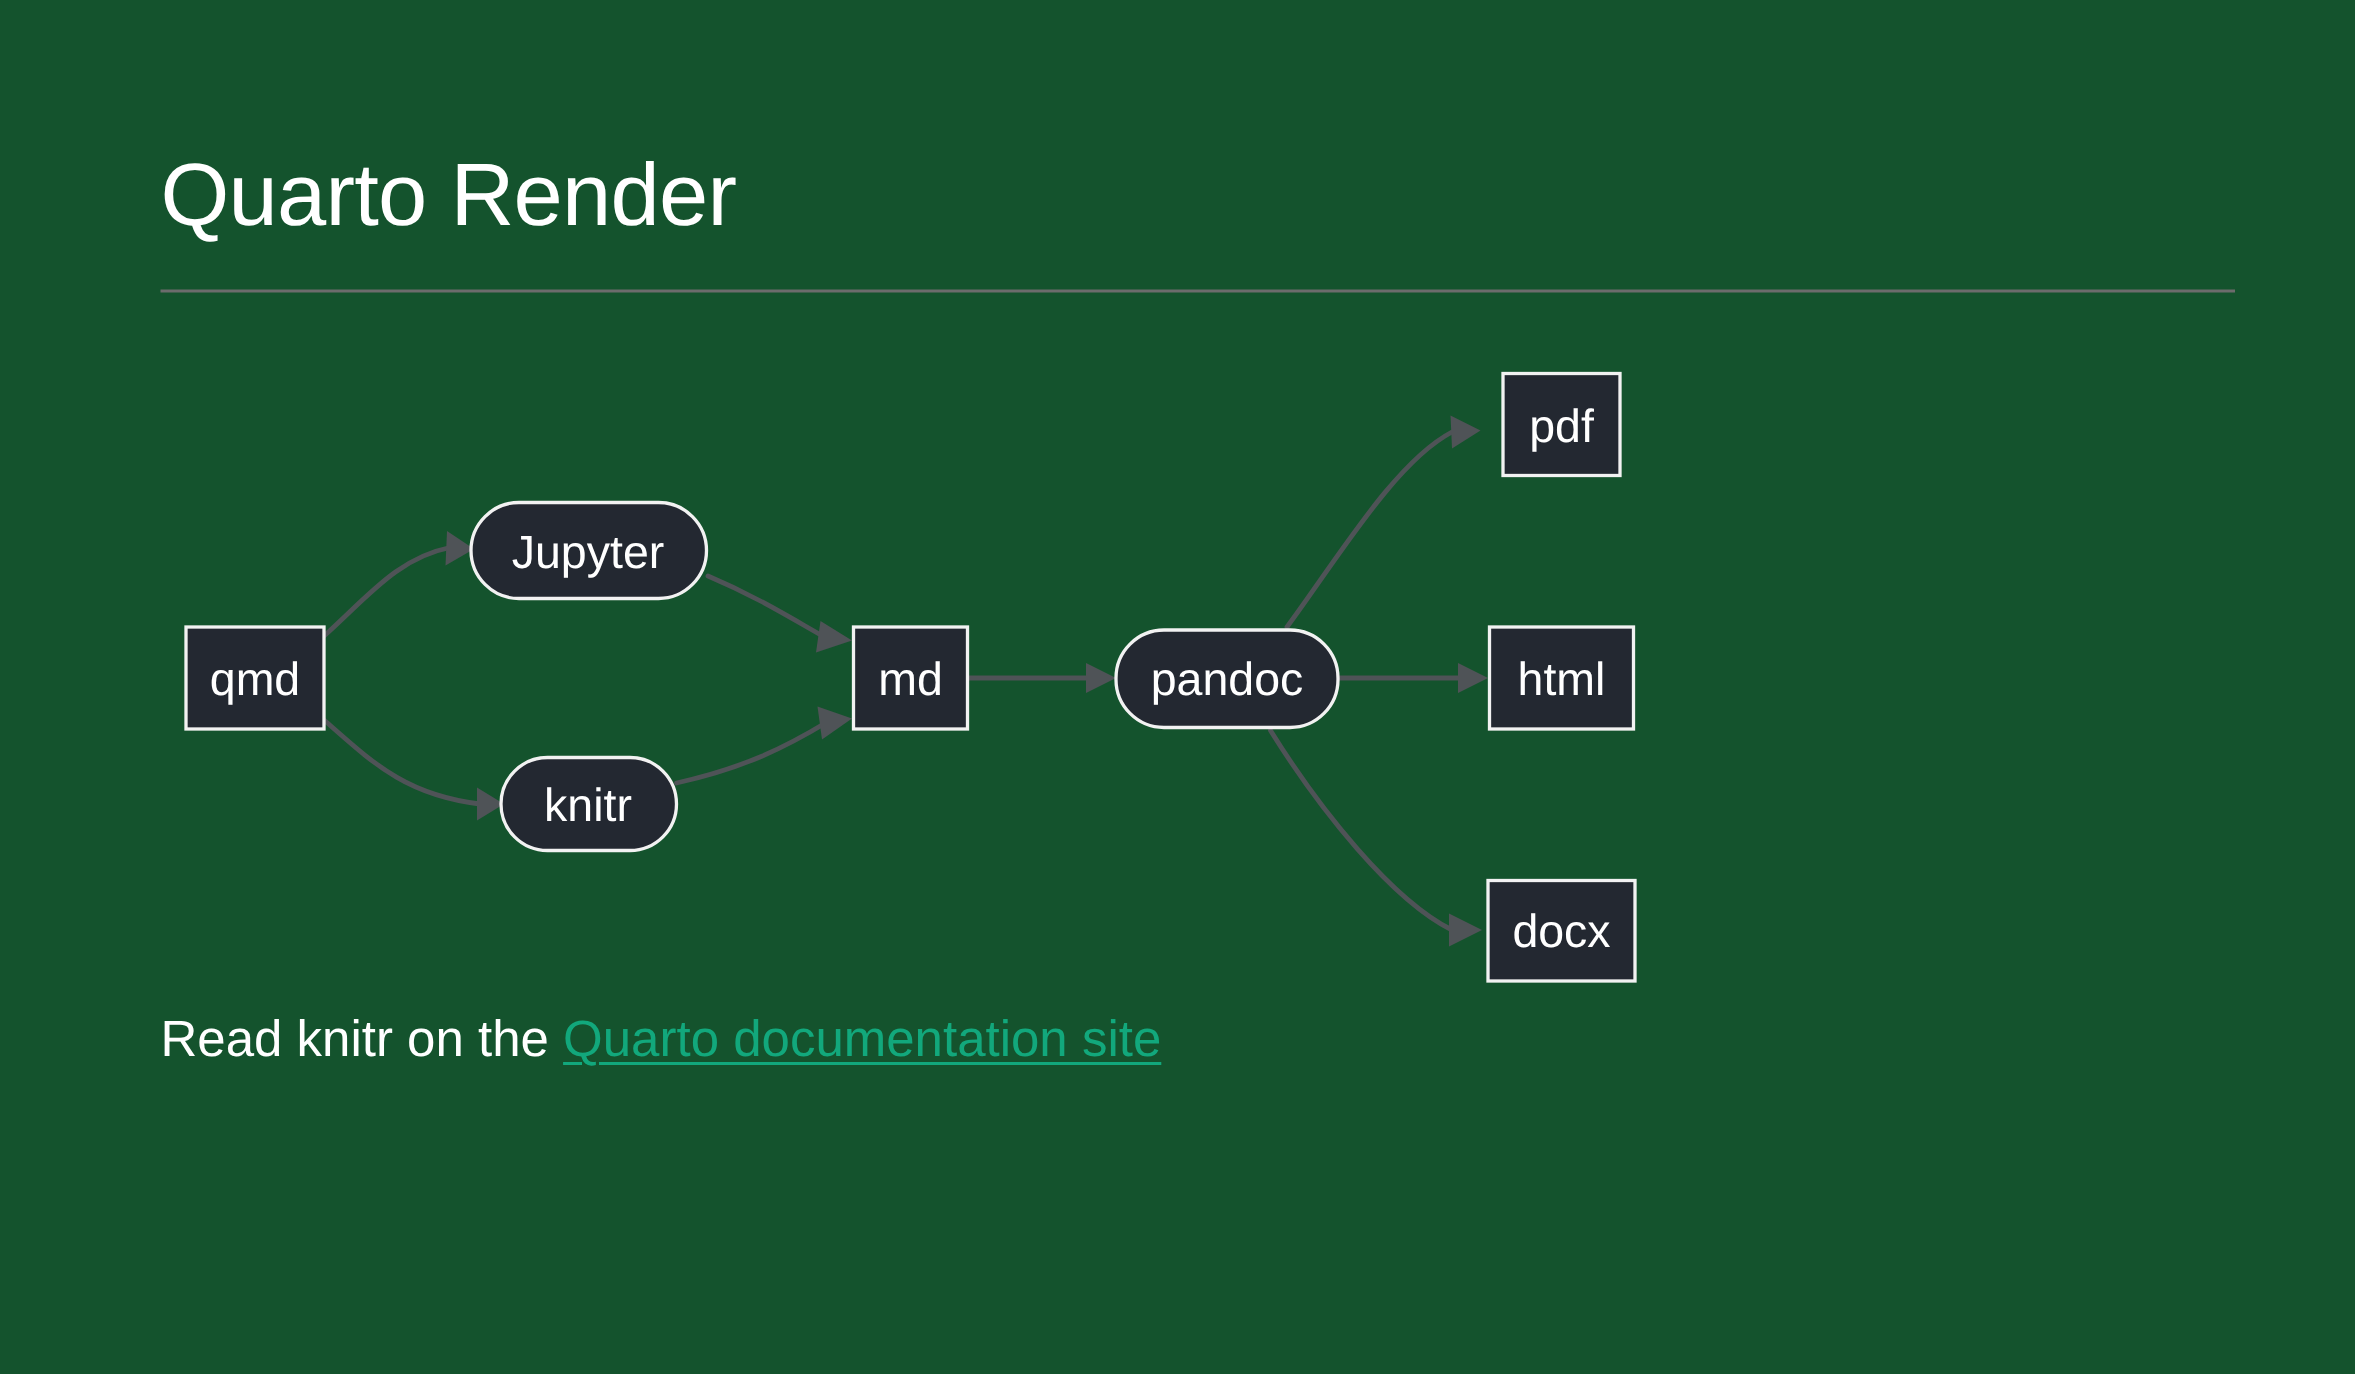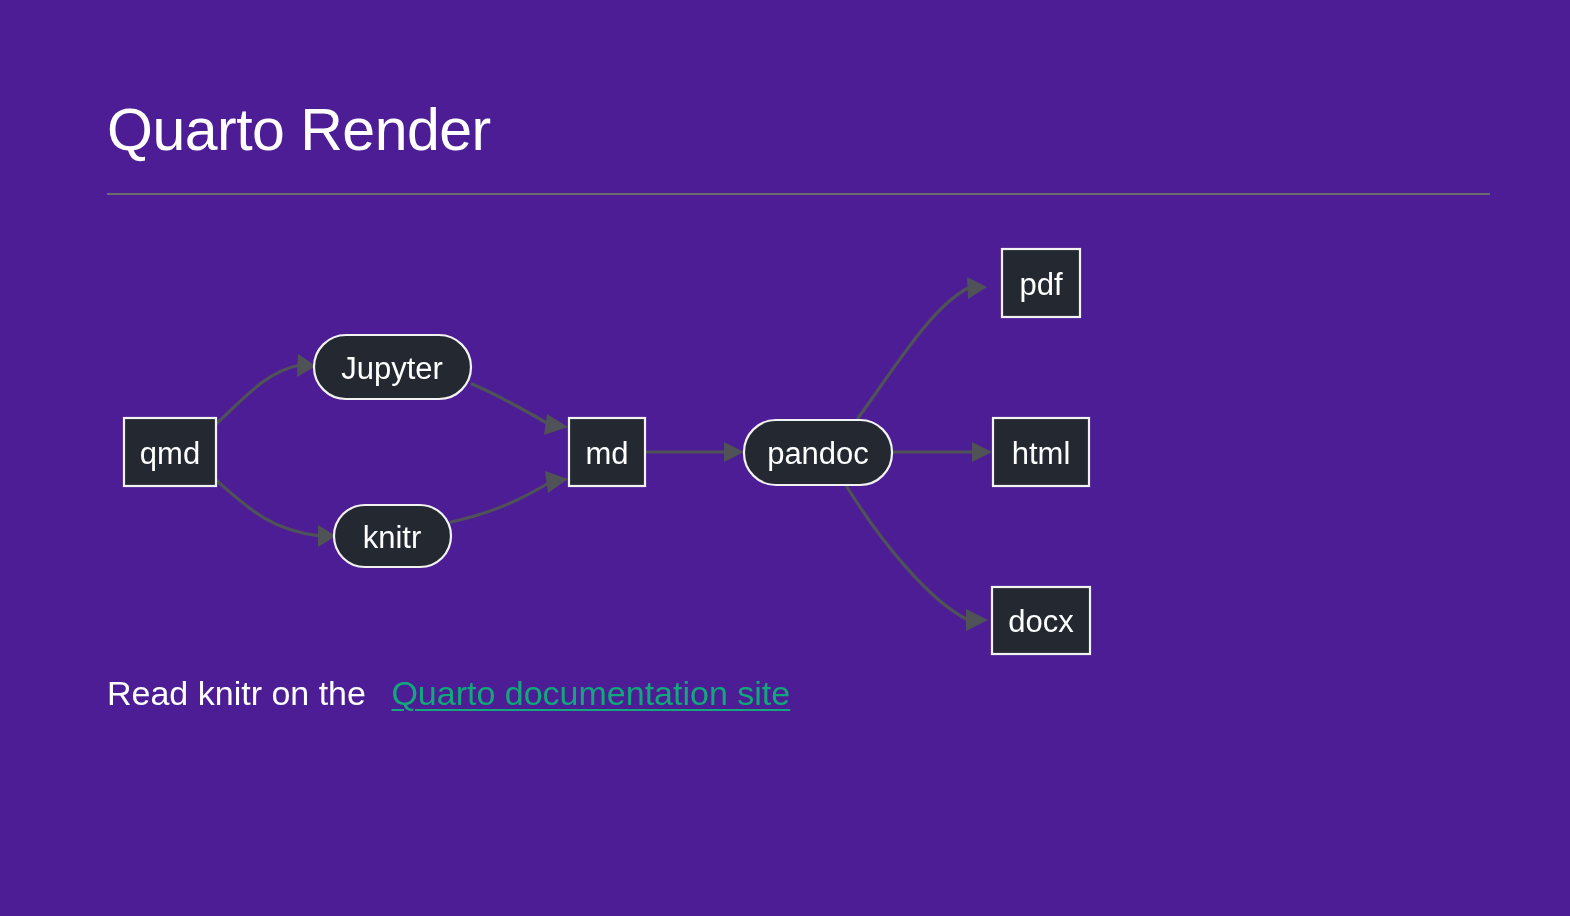--- a/index.html
+++ b/index.html
@@ -14,21 +14,21 @@
     background: #222222;
     font-family: "Liberation Sans", "DejaVu Sans", sans-serif;
     color: #fff;
     -webkit-font-smoothing: antialiased;
   }
 
   #slide {
     position: relative;
     width: 1570px;
     height: 916px;
-    background: #4c1d95;
+    background: #14532d;
   }
 
   
   #title-block {
     position: absolute;
     left: 107px;
     top: 100px;
     width: 1383px;
   }
   #page-title {
@@ -97,21 +97,20 @@
     font-size: 34px;
     line-height: 1.2;
     color: #ffffff;
     white-space: nowrap;
   }
   #footer-line a {
     color: #12a87c;
     text-decoration: underline;
     text-underline-offset: 4px;
     text-decoration-thickness: 2px;
-    margin-left: 16px;
   }
 </style>
 </head>
 <body>
 
 <div id="slide">
 
   <div id="title-block">
     <h1 id="page-title">Quarto Render</h1>
   </div>

